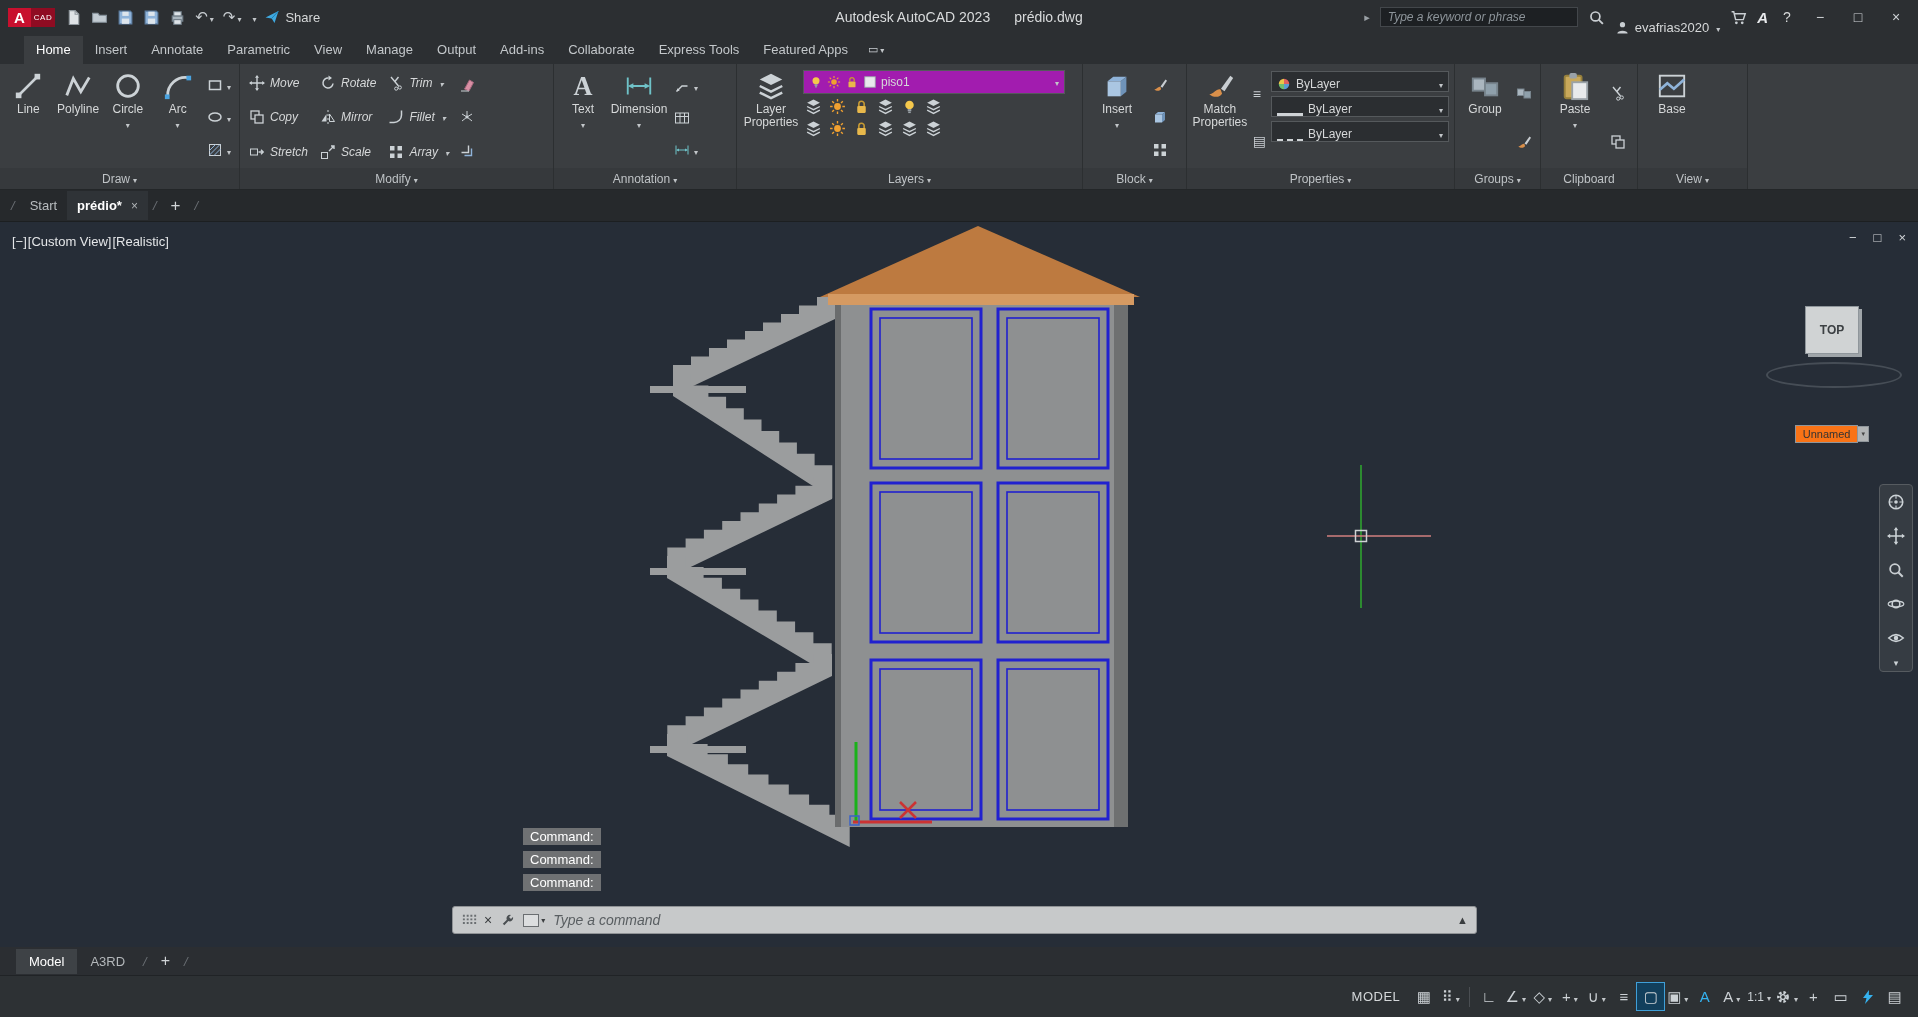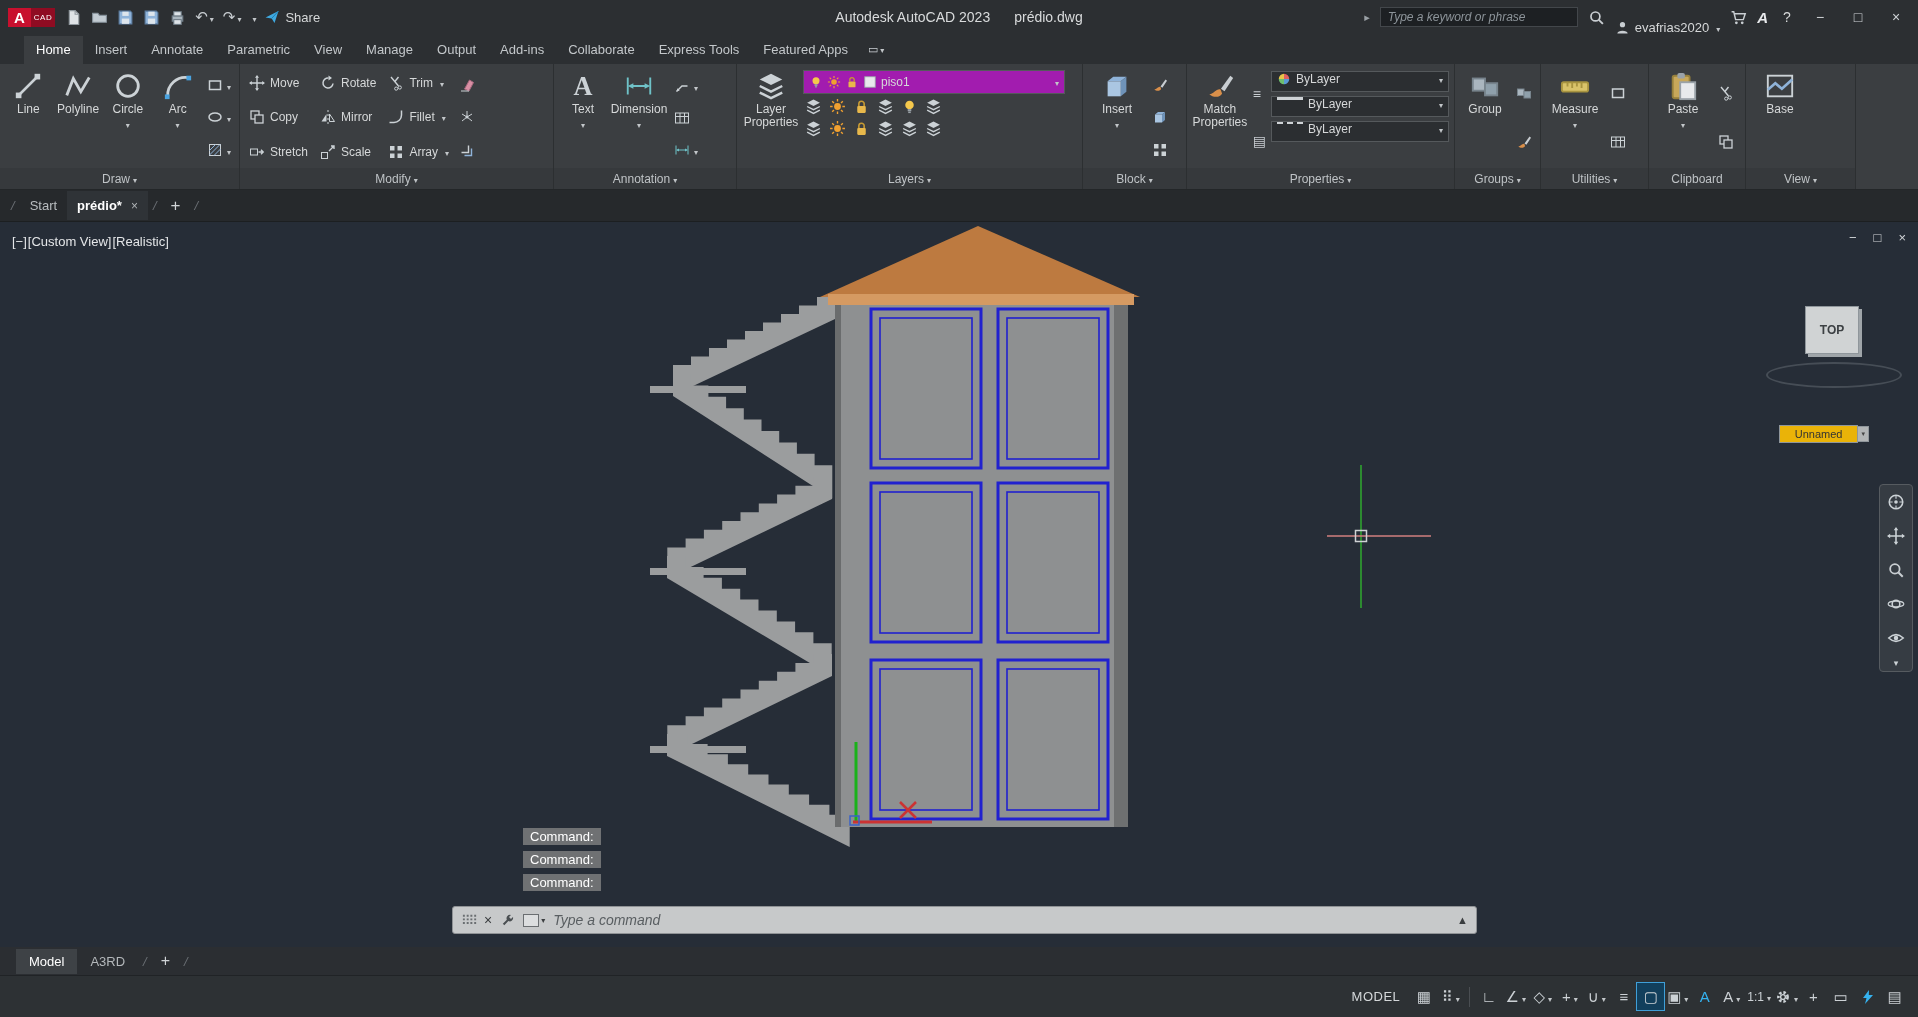--- a/index.html
+++ b/index.html
@@ -43,30 +43,30 @@
   .plabel { height:21px; display:flex; align-items:center; justify-content:center; gap:3px; font-size:12px; color:#bfc3c6; background:#36393c; cursor:pointer; }
   .pc::after { content:"▾"; font-size:8px; color:#bfc3c6; }
   .bigbtn { width:58px; display:flex; flex-direction:column; align-items:center; padding-top:4px; gap:2px; font-size:12px; color:#d6d8d9; text-align:center; line-height:13px; cursor:pointer; }
   .bigbtn svg { width:30px; height:30px; }
   .bigbtn.narrow { width:48px; }
   .bcaret::after { content:"▾"; font-size:8px; color:#c2c6c9; line-height:7px; }
   .minicol { display:flex; flex-direction:column; justify-content:space-around; padding:2px 0; }
   .mini { display:flex; align-items:center; gap:2px; padding:0 3px; cursor:pointer; }
   .mini svg { width:16px; height:16px; }
   .mgrid { display:grid; grid-template-columns:auto auto auto; align-content:space-around; column-gap:12px; row-gap:6px; font-size:12px; color:#d6d8d9; padding:2px 4px; }
-  .sbtn { display:flex; align-items:center; gap:5px; cursor:pointer; }
+  .sbtn { display:flex; align-items:center; gap:5px; cursor:pointer;font-style:italic; }
   .sbtn svg { width:16px; height:16px; }
   .lay-col { display:flex; flex-direction:column; gap:3px; padding-top:3px; }
   .combo { display:flex; align-items:center; gap:4px; background:#a21caf; border:1px solid #55595c; height:24px; padding:0 5px; font-size:12px; color:#d6d8d9; width:262px; }
   .combo svg { width:14px; height:14px; }
   .spacer { flex:1; }
   .irow { display:flex; gap:7px; align-items:center; padding:1px 2px; }
   .irow svg { width:17px; height:17px; }
   .prop-col { display:flex; flex-direction:column; gap:4px; padding-top:4px; }
-  .pdd { display:flex; align-items:flex-start; gap:5px; background:#2b2e31; border:1px solid #55595c; height:21px; padding:0 5px; font-size:12px; color:#d6d8d9; width:178px; }
+  .pdd { display:flex; align-items:flex-end; gap:5px; background:#2b2e31; border:1px solid #55595c; height:21px; padding:0 5px; font-size:12px; color:#d6d8d9; width:178px; }
   .pdd svg { width:14px; height:14px; }
   .lw-line { width:26px; border-top:3px solid #cfd3d6; }
   .lt-line { width:26px; border-top:2px dashed #cfd3d6; }
   .glyphcol { display:flex; flex-direction:column; justify-content:space-around; color:#c9ced2; font-size:14px; padding:4px 2px; }
 
   
   #filetabs { height:32px; background:#26292c; display:flex; align-items:center; padding-left:6px; font-size:13px; color:#b9bdc0; border-bottom:1px solid #1c1f21; }
   .slash { color:#6a6f73; font-style:italic; margin:0 5px; }
   .ftab { padding:7px 10px; display:flex; gap:9px; align-items:center; cursor:pointer; }
   .ftab.active { color:#fff; background:#2f3337; font-weight:bold; }
@@ -74,21 +74,21 @@
   .fplus { font-size:17px; color:#cfd3d6; padding:0 9px; cursor:pointer; }
 
   
   #viewport { position:relative; height:725px; background:#262d37; overflow:hidden; }
   #vpcanvas { position:absolute; left:0; top:0; }
   .vp-label { position:absolute; left:12px; top:12px; font-size:13px; color:#e4e6e8; display:flex; gap:1px; z-index:5; }
   .vp-winbtns { position:absolute; right:12px; top:8px; display:flex; gap:17px; color:#d2d5d8; font-size:13px; z-index:5; }
   .viewcube { position:absolute; right:59px; top:84px; width:54px; height:48px; background:#d0d3d4; border:1px solid #8f969b; display:flex; align-items:center; justify-content:center; color:#3c4043; font-weight:bold; font-size:12px; z-index:5; box-shadow:3px 3px 0 #9fa5a9; }
   .vc-ring { position:absolute; right:16px; top:140px; width:136px; height:26px; border:2px solid #586067; border-radius:50%; opacity:.65; z-index:4; }
   .vc-name { position:absolute; right:49px; top:203px; display:flex; align-items:center; z-index:5; }
-  .vc-name .nm { background:#eab308; color:#333; font-size:11px; padding:2px 15px; border:1px solid #8f969b; }
+  .vc-name .nm { background:#f97316; color:#333; font-size:11px; padding:2px 7px; border:1px solid #8f969b; }
   .vc-name .dd2 { background:#b2b5b6; border:1px solid #8f969b; border-left:none; font-size:7px; color:#444; padding:3px 3px; }
   .navbar { position:absolute; right:5px; top:262px; width:34px; background:rgba(58,63,69,.85); border:1px solid #565b60; border-radius:4px; display:flex; flex-direction:column; align-items:center; z-index:5; }
   .navbtn { width:34px; height:34px; display:flex; align-items:center; justify-content:center; cursor:pointer; }
   .navbtn svg { width:18px; height:18px; }
   .navcaret { height:16px; display:flex; align-items:center; color:#ccd2d6; font-size:9px; }
   .cmdhist { position:absolute; left:523px; top:606px; display:flex; flex-direction:column; gap:6px; font-family:Liberation Sans, sans-serif; font-size:13px; color:#fff; z-index:5; }
   .cmdhist span { background:rgba(128,128,128,.82); padding:1px 7px; width:fit-content; }
   .cmdbar { position:absolute; left:452px; top:684px; width:1025px; height:28px; background:#c7c9ca; border:1px solid #8f9295; border-radius:3px; display:flex; align-items:center; gap:8px; padding:0 8px; color:#3a3d3f; z-index:5; }
   .grip { color:#6a6e71; font-size:13px; letter-spacing:-2px; cursor:grab; }
   .cmdx { color:#3a3d3f; font-size:14px; cursor:pointer; }
@@ -777,47 +777,20 @@
             </svg>
           </div>
       </div>
     </div>
     <div class="plabel">
         <span>Groups</span>
         <span class="pc"></span>
       </div>
   </div>
 
-  <div class="panel" style="width:108px">
-    <div class="pbody">
-      <div class="bigbtn">
-          <svg viewBox="0 0 16 16">
-            <use href="#s-ruler"></use>
-          </svg>
-          <span class="lbl">Measure</span>
-          <span class="bcaret"></span>
-        </div>
-      <div class="minicol">
-        <div class="mini">
-            <svg viewBox="0 0 16 16">
-              <use href="#s-rectpoly"></use>
-            </svg>
-          </div>
-        <div class="mini">
-            <svg viewBox="0 0 16 16">
-              <use href="#s-table"></use>
-            </svg>
-          </div>
-      </div>
-    </div>
-    <div class="plabel">
-        <span>Utilities</span>
-        <span class="pc"></span>
-      </div>
-  </div>
 
   <div class="panel" style="width:97px">
     <div class="pbody">
       <div class="bigbtn">
           <svg viewBox="0 0 16 16">
             <use href="#s-paste"></use>
           </svg>
           <span class="lbl">Paste</span>
           <span class="bcaret"></span>
         </div>

